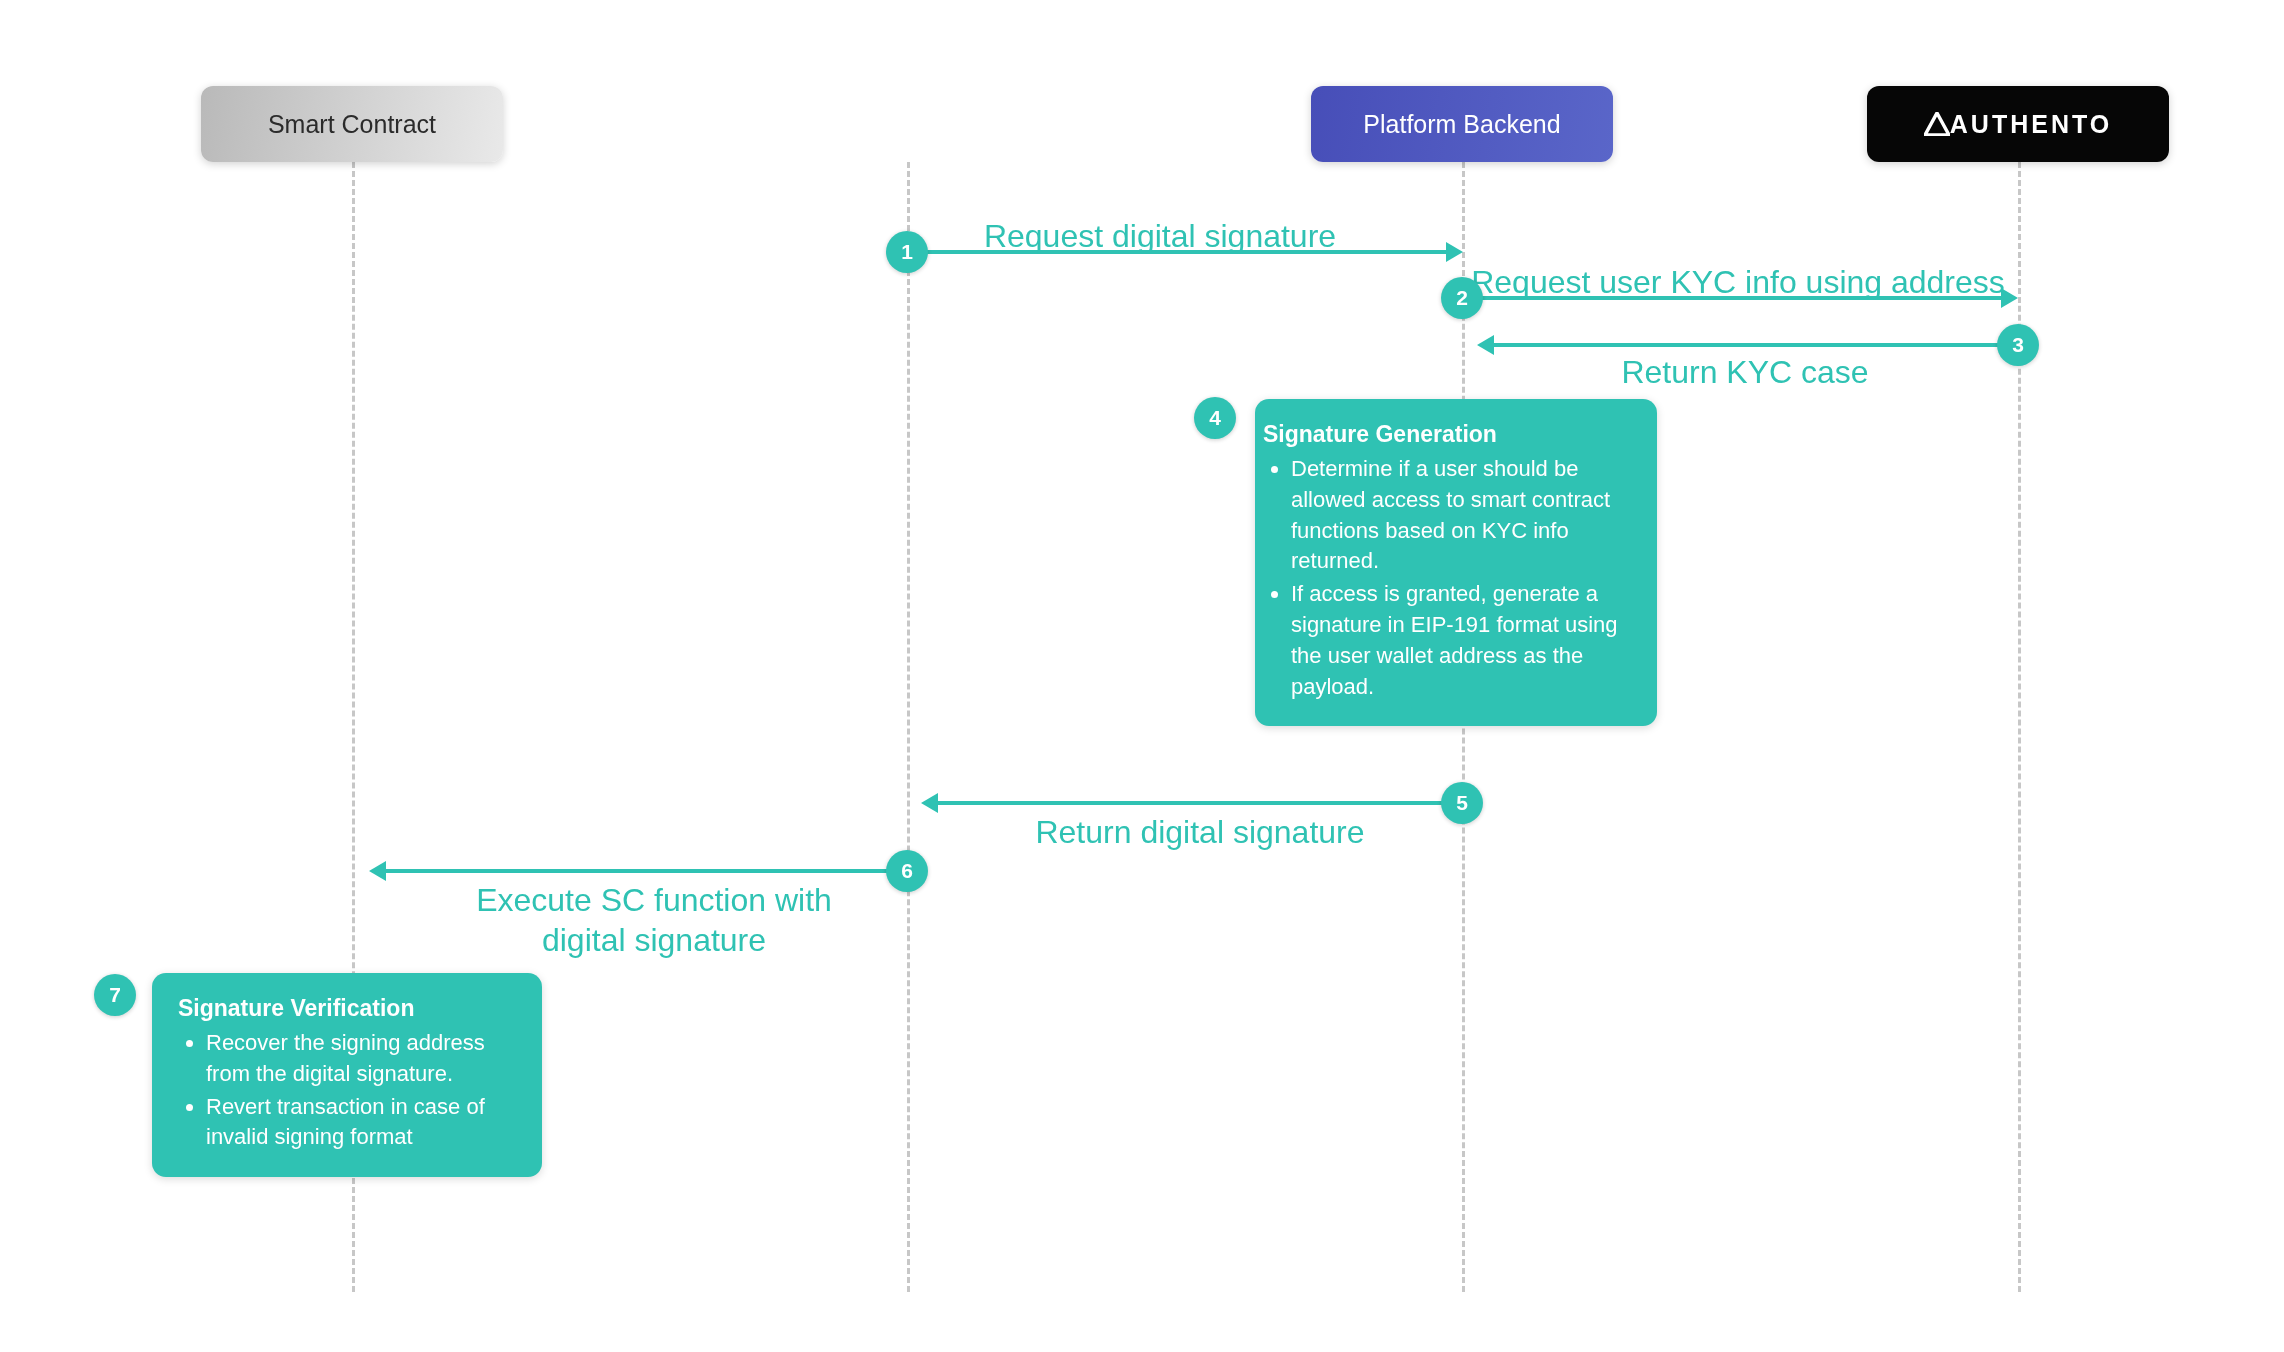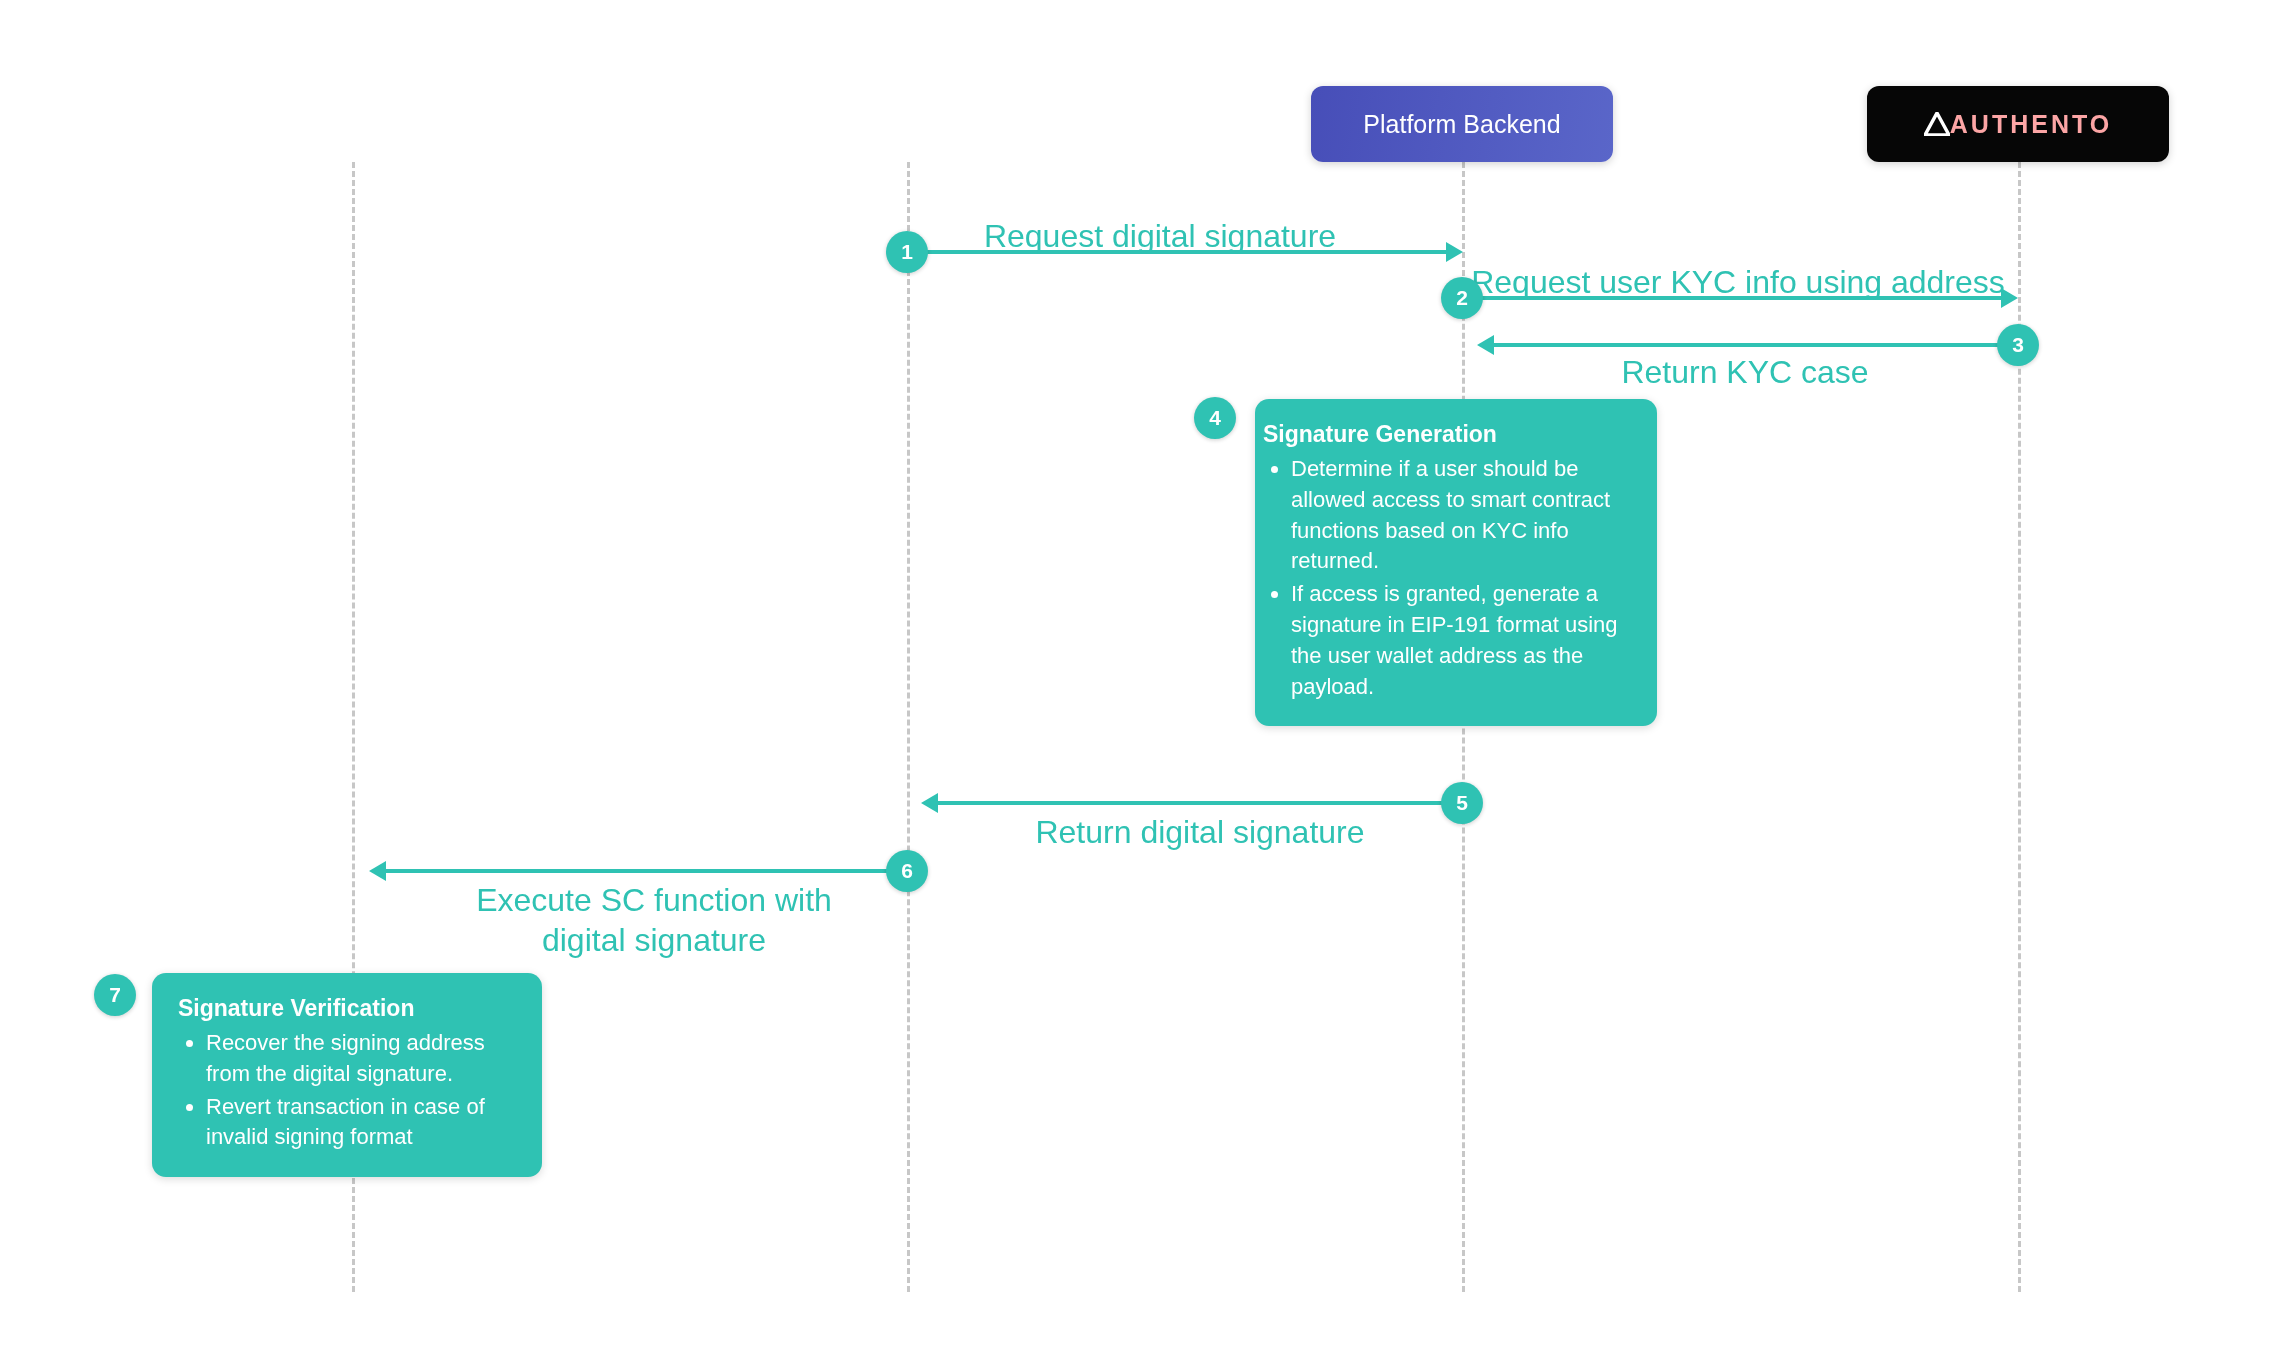--- a/index.html
+++ b/index.html
@@ -20,21 +20,21 @@
     position:absolute;top:86px;height:76px;width:302px;
     border-radius:12px;
     display:flex;align-items:center;justify-content:center;
     font-size:25px;
     box-shadow:0 2px 8px rgba(0,0,0,0.18);
     z-index:3;
   }
   .actor-smart{background:linear-gradient(100deg,#b9b9b9,#e9e9e9);color:#2b2b2b;}
   .actor-user{background:linear-gradient(100deg,#dde6f6,#eef3fc);color:#283755;}
   .actor-backend{background:linear-gradient(100deg,#474eb8,#5a66c9);color:#ffffff;}
-  .actor-authento{background:#060606;color:#fca5a5;font-weight:bold;letter-spacing:3px;}
+  .actor-authento{background:#060606;color:#ffffff;font-weight:bold;letter-spacing:3px;}
   .authento-mark{display:inline-flex;align-items:center;}
   
   .arrow{position:absolute;height:4px;background:#2fc2b3;z-index:2;}
   .arrow.dir-right::after{
     content:"";position:absolute;right:-15px;top:50%;transform:translateY(-50%);
     border-left:17px solid #2fc2b3;border-top:10px solid transparent;border-bottom:10px solid transparent;
   }
   .arrow.dir-left::before{
     content:"";position:absolute;left:-15px;top:50%;transform:translateY(-50%);
     border-right:17px solid #2fc2b3;border-top:10px solid transparent;border-bottom:10px solid transparent;
@@ -69,20 +69,23 @@
 </head>
 <body>
 
 <div class="canvas">
 
   <div class="lifeline" style="left:352px;"></div>
   <div class="lifeline" style="left:907px;"></div>
   <div class="lifeline" style="left:1462px;"></div>
   <div class="lifeline" style="left:2018px;"></div>
 
+  <div class="actor actor-smart" style="left:201px;">
+    <span>Smart Contract</span>
+  </div>
   <div class="actor actor-backend" style="left:1311px;">
     <span>Platform Backend</span>
   </div>
   <div class="actor actor-authento" style="left:1867px;">
     <span class="authento-mark">
       <svg width="26" height="24" viewBox="0 0 26 24">
         <path d="M13 1 L25 23 H1 Z" fill="none" stroke="#ffffff" stroke-width="3.5"></path>
       </svg>
     </span>
     <span>AUTHENTO</span>

